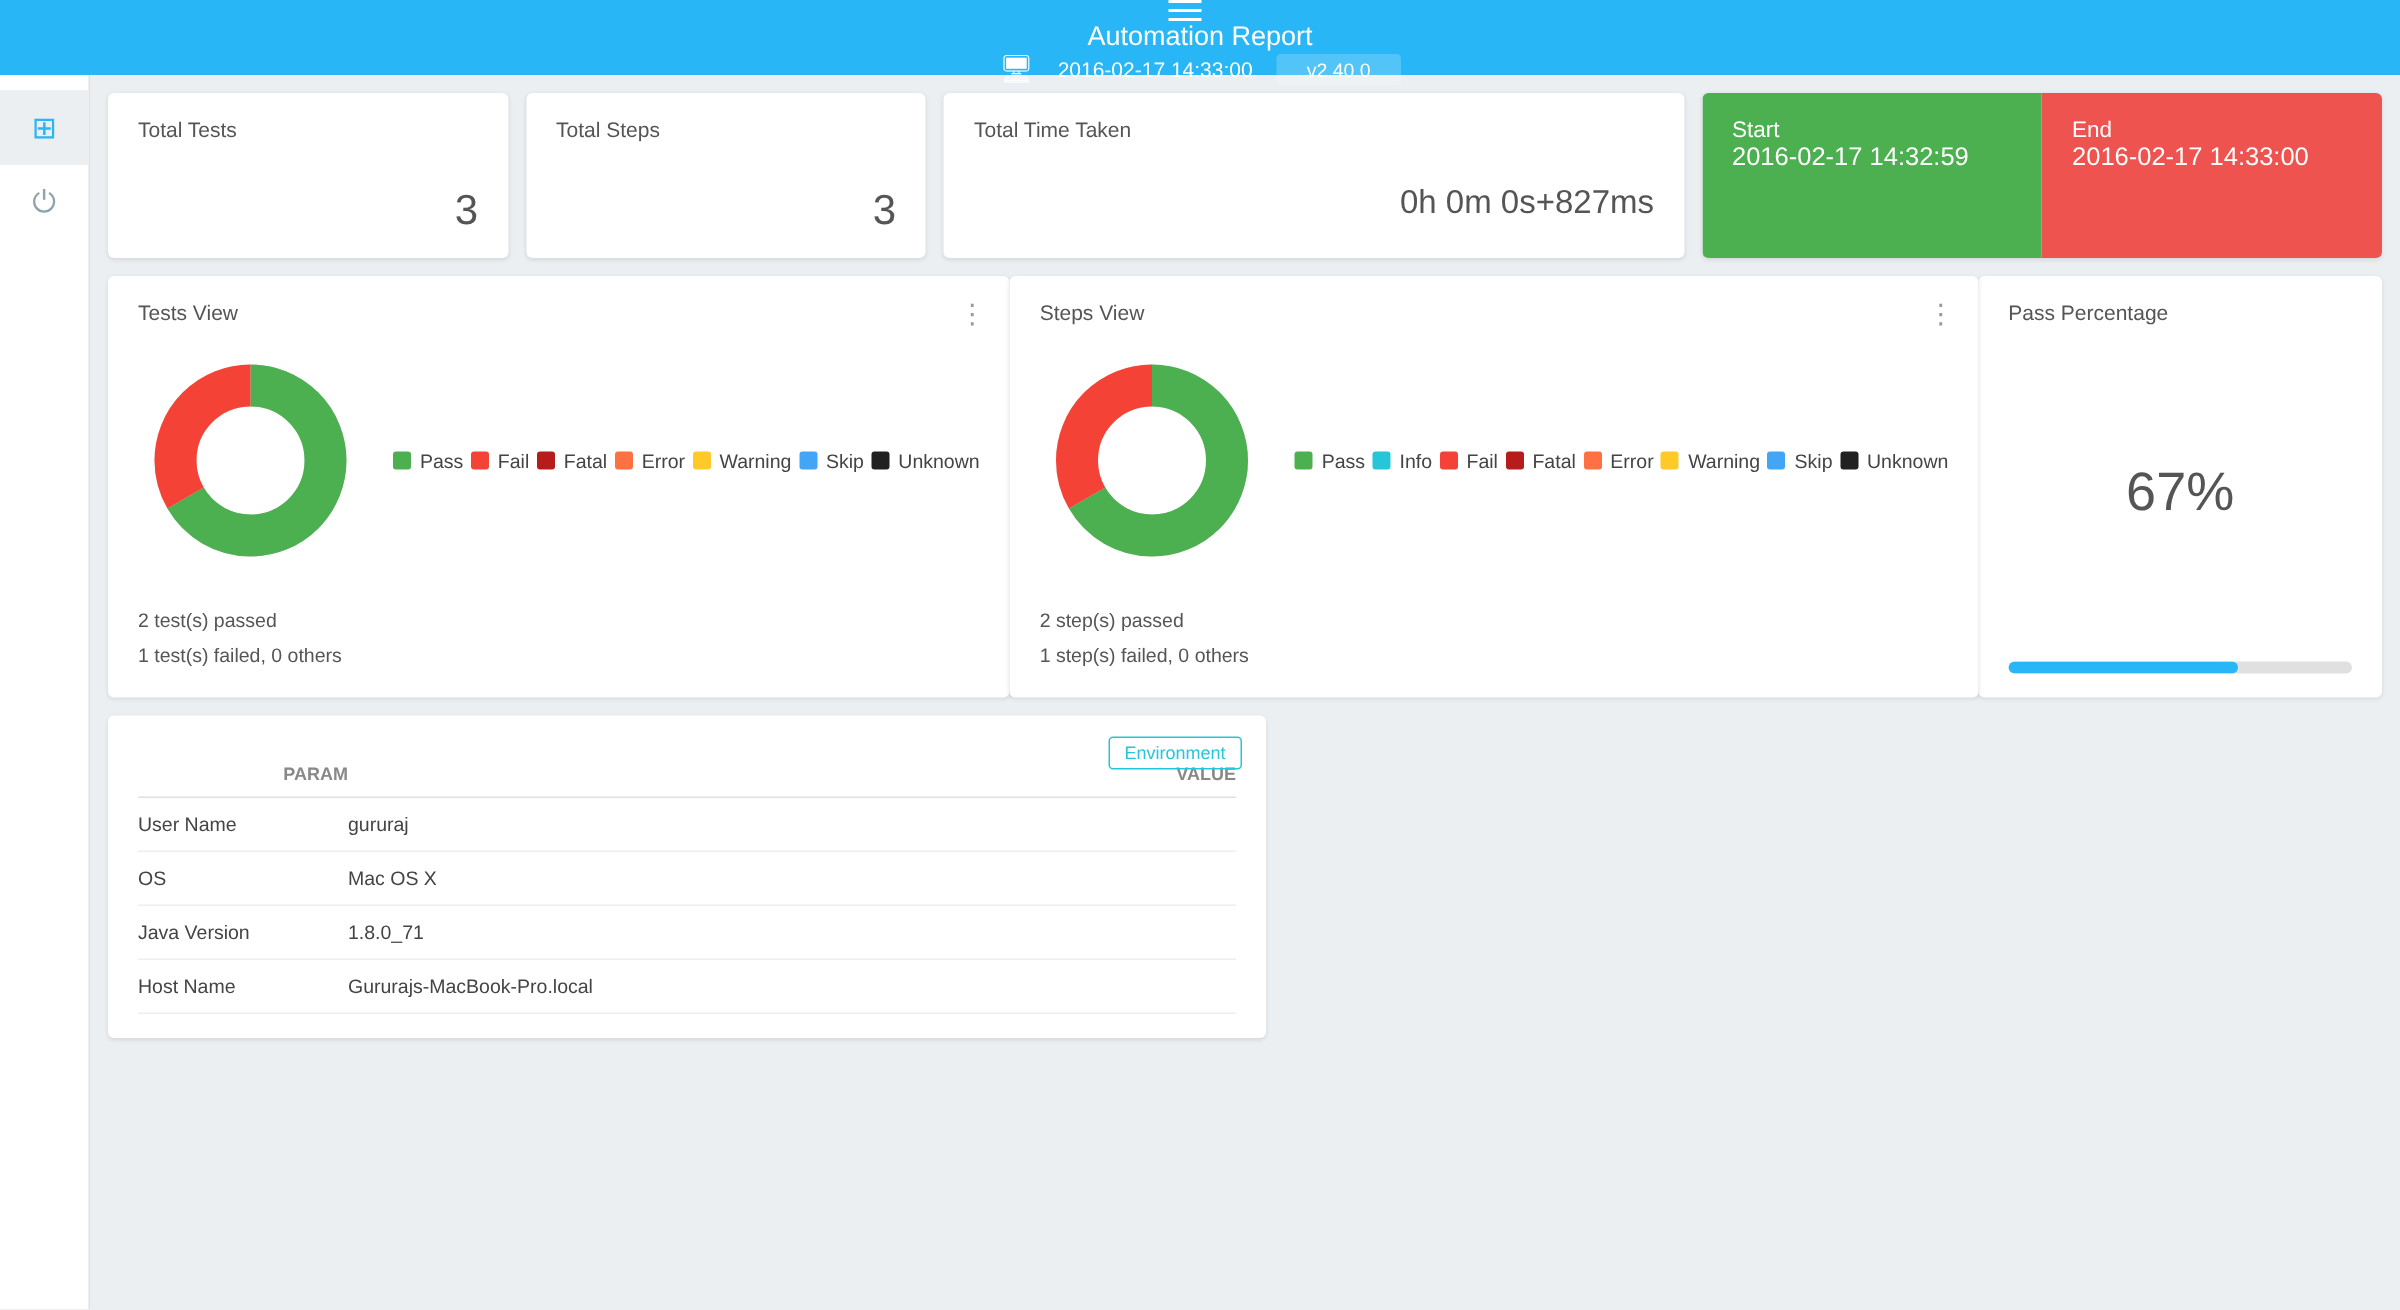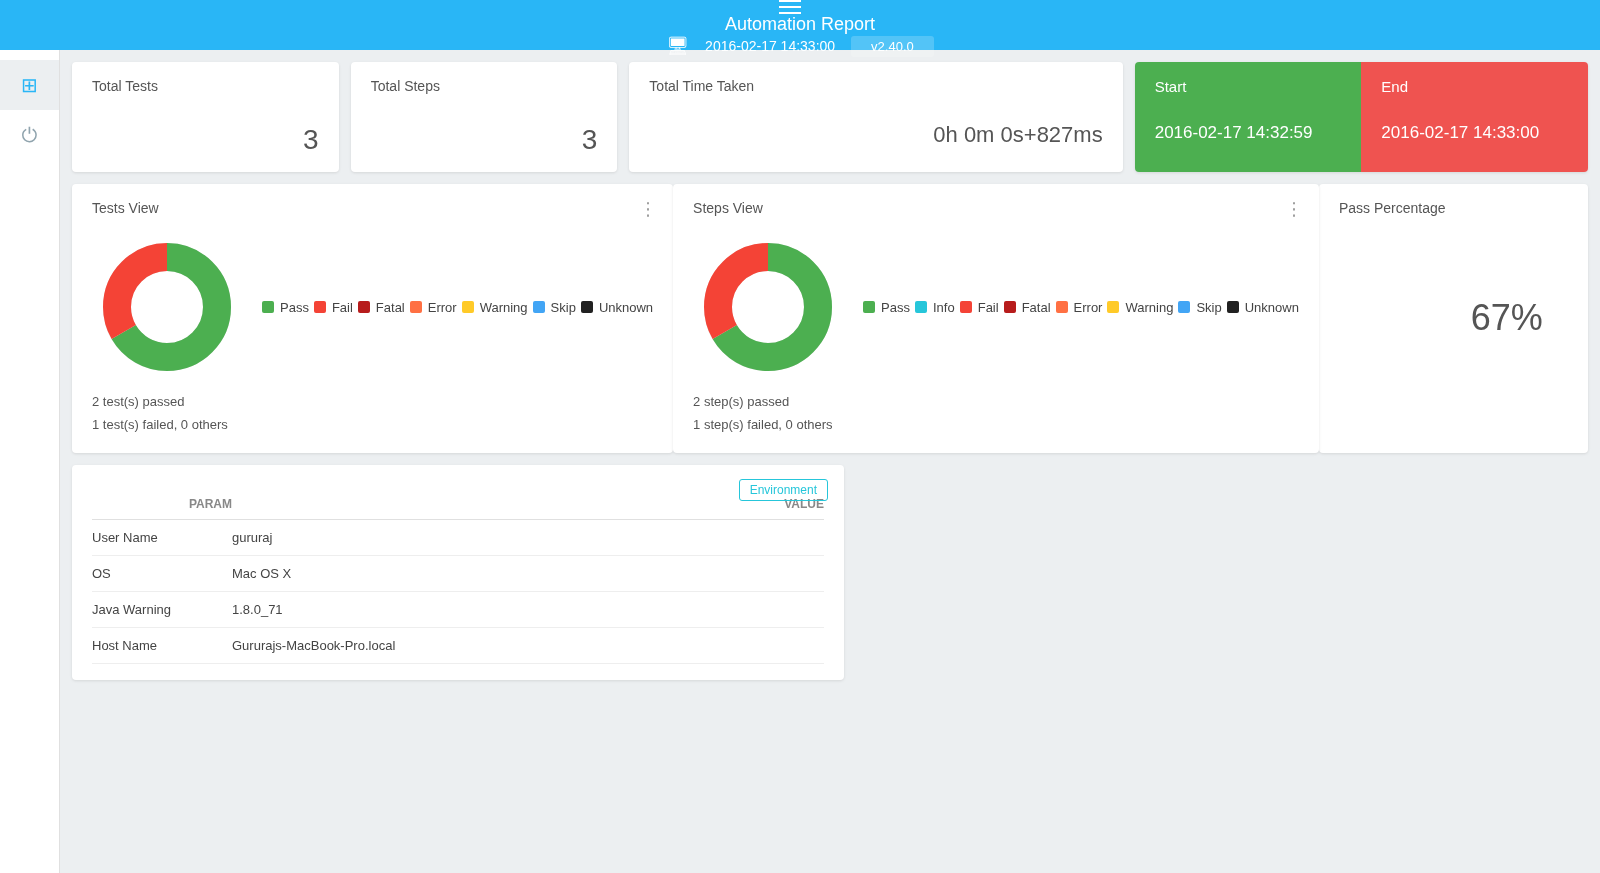--- a/index.html
+++ b/index.html
@@ -82,21 +82,21 @@
       overflow: hidden;
       box-shadow: 0 1px 3px rgba(0,0,0,0.1);
       flex: 2;
     }
     .datetime-half {
       flex: 1;
       padding: 16px 20px;
       color: white;
       display: flex;
       flex-direction: column;
-      gap: 28px;
+      gap: 0;
     }
     .datetime-half.start { background: #4caf50; }
     .datetime-half.end { background: #ef5350; }
     .datetime-half-label { font-size: 15px; font-weight: 500; }
     .datetime-half-value { font-size: 17px; }
 
     
     .charts-row { display: flex; gap: 0; }
 
     .chart-card {
@@ -111,31 +111,31 @@
     .chart-menu { position: absolute; top: 14px; right: 16px; font-size: 18px; color: #999; cursor: pointer; }
 
     .chart-inner { display: flex; align-items: center; gap: 20px; }
     .donut-wrap { position: relative; width: 150px; height: 150px; flex-shrink: 0; }
     .donut-wrap svg { width: 150px; height: 150px; }
 
     .legend { display: flex; flex-direction: row; gap: 5px; }
     .legend-item { display: flex; align-items: center; gap: 6px; font-size: 13px; color: #444; }
     .legend-color { width: 12px; height: 12px; border-radius: 2px; flex-shrink: 0; }
 
-    .chart-footer { margin-top: 8px; font-size: 13px; color: #555; line-height: 1.8; }
+    .chart-footer { margin-top: 20px; font-size: 13px; color: #555; line-height: 1.8; }
 
     
     .pass-card {
       background: white;
       border-radius: 4px;
       padding: 16px 20px;
       box-shadow: 0 1px 3px rgba(0,0,0,0.1);
       flex: 1;
       display: flex;
-      flex-direction: row;
+      flex-direction: column;
     }
     .pass-card-title { font-size: 14px; color: #555; margin-bottom: auto; }
     .pass-percentage { font-size: 36px; color: #555; text-align: center; flex: 1; display: flex; align-items: center; justify-content: center; }
     .progress-bar-wrap { height: 8px; background: #e0e0e0; border-radius: 4px; margin-top: auto; overflow: hidden; }
     .progress-bar { height: 100%; background: #29b6f6; border-radius: 4px; }
 
     
     .bottom-row { display: flex; gap: 12px; }
 
     .env-card {
@@ -358,21 +358,21 @@
           <tbody id="env-table-body">
           <tr>
                 <td>User Name</td>
                 <td>gururaj</td>
               </tr>
               <tr>
                 <td>OS</td>
                 <td>Mac OS X</td>
               </tr>
               <tr>
-                <td>Java Warning</td>
+                <td>Java Version</td>
                 <td>1.8.0_71</td>
               </tr>
               <tr>
                 <td>Host Name</td>
                 <td>Gururajs-MacBook-Pro.local</td>
               </tr>
             </tbody>
         </table>
       </div>
 

